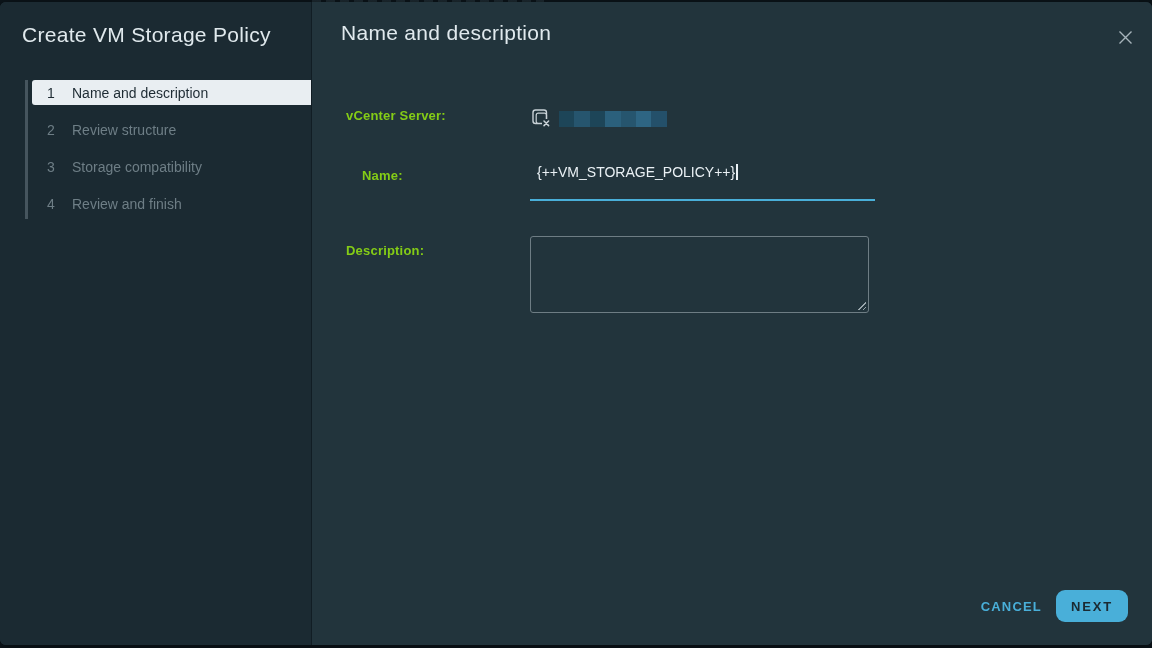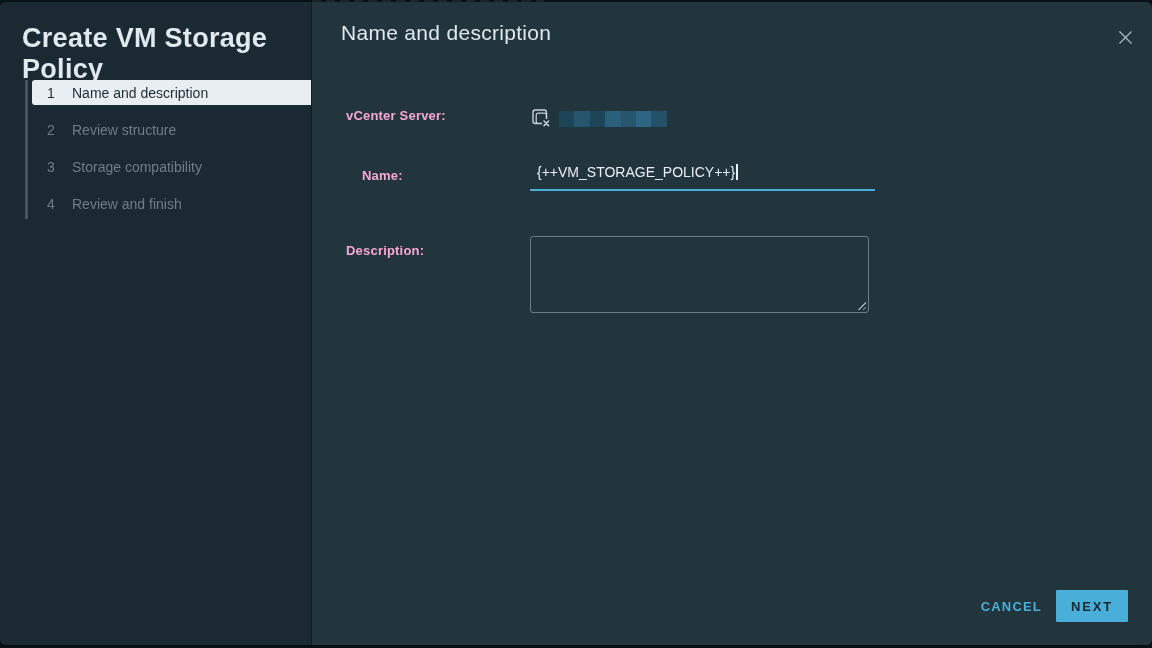--- a/index.html
+++ b/index.html
@@ -33,21 +33,21 @@
     box-shadow: 0 2px 12px rgba(0,0,0,.55);
   }
   
   .sidebar {
     position: absolute; left: 0; top: 0; bottom: 0; width: 312px;
     background: #1b2a32;
     border-right: 1px solid #111d24;
   }
   .wizard-title {
     position: absolute; left: 22px; top: 21px;
-    font-size: 27px; font-weight: 700; letter-spacing: .3px;
+    font-size: 21px; font-weight: 400; letter-spacing: .3px;
     color: #e0e9ed;
   }
   .step-rail {
     position: absolute; left: 25px; top: 78px; width: 3px; height: 139px;
     background: #46555e;
   }
   .steps { position: absolute; left: 32px; top: 78px; right: 0; }
   .step {
     display: flex; align-items: center;
     height: 25px; margin-bottom: 12px;
@@ -75,36 +75,36 @@
   .close-btn {
     position: absolute; right: 17px; top: 25px;
     width: 20px; height: 20px;
     background: none; border: none; cursor: pointer;
     display: flex; align-items: center; justify-content: center;
   }
   
   .form-label {
     position: absolute; left: 33px;
     font-size: 13px; font-weight: 700; letter-spacing: .2px;
-    color: #f9a8d4;
+    color: #84cc16;
   }
   .lbl-vcenter { top: 106px; }
   .lbl-name { top: 166px; padding-left: 16px; }
   .lbl-desc { top: 241px; }
 
   .vcenter-value {
     position: absolute; left: 218px; top: 106px;
     display: flex; align-items: center; gap: 7px;
   }
   .redacted { display: flex; height: 16px; }
   .redacted span { width: 15.4px; height: 16px; display: block; }
 
   .name-field {
     position: absolute; left: 217px; top: 160px; width: 345px;
-    padding: 2px 0 9px 7px;
+    padding: 2px 0 19px 7px;
     border-bottom: 2px solid #49afd9;
     font-size: 14px; color: #eaf1f5;
     display: flex; align-items: center;
     cursor: text;
   }
   .caret {
     display: inline-block; width: 1.5px; height: 16px;
     background: #eaf1f5; margin-left: 1px; flex: none;
   }
   .desc-textarea {
@@ -126,21 +126,21 @@
   }
   .cancel-btn {
     background: none; border: none; cursor: pointer;
     font-family: inherit;
     font-size: 13px; font-weight: 700; letter-spacing: 1.2px;
     color: #49afd9;
     padding: 6px 2px;
   }
   .next-btn {
     width: 72px; height: 32px;
-    background: #49afd9; border: none; border-radius: 1px;
+    background: #49afd9; border: none; border-radius: 9px;
     font-family: inherit;
     font-size: 13px; font-weight: 700; letter-spacing: 1.8px;
     color: #1b2a32;
     cursor: pointer;
   }
 </style>
 </head>
 <body>
 
 <div id="stage">

